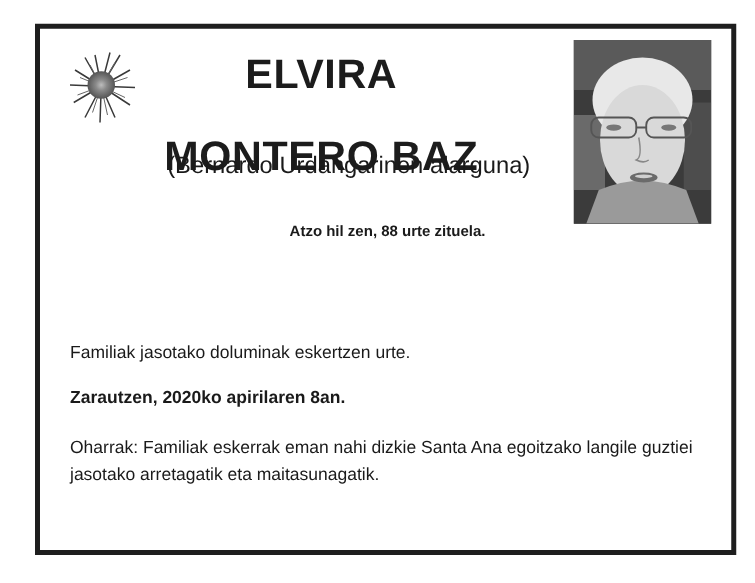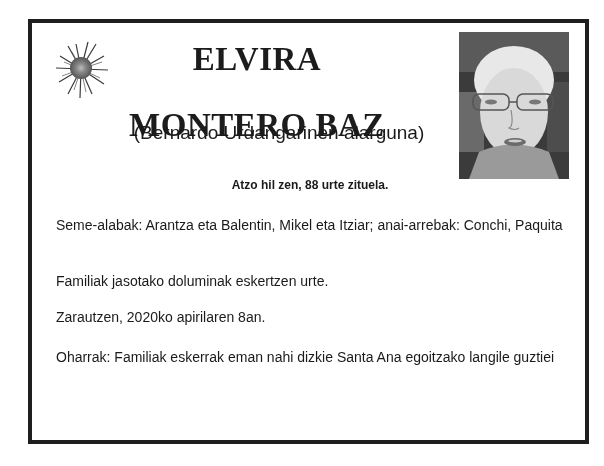--- a/index.html
+++ b/index.html
@@ -4,32 +4,32 @@
   <style>
     html, body { margin: 0; padding: 0; background: #ffffff; }
     body { width: 604px; height: 466px; position: relative; overflow: hidden;
            font-family: "Liberation Sans", sans-serif; color: #1a1a1a; }
     .frame { position: absolute; left: 28px; top: 19px; width: 553px; height: 417px;
              border: 4px solid #1e1e1e; background: #fff; }
     .thistle { position: absolute; left: 50px; top: 38px; width: 62px; height: 62px; }
     .photo { position: absolute; left: 459px; top: 32px; width: 110px; height: 147px;
              background: #2a2a2a; overflow: hidden; }
     .title { position: absolute; left: 130px; width: 254px; text-align: center;
-             font-family: Liberation Serif, serif; font-weight: bold; color: #1c1c1c;
+             font-family: Liberation Sans, sans-serif; font-weight: bold; color: #1c1c1c;
              letter-spacing: 0.5px; }
     .t1 { top: 40px; font-size: 33px; line-height: 38px; }
     .t2 { top: 78px; font-size: 33px; line-height: 38px; left: 120px; width: 274px; margin-top: 28px; }
     .subtitle { position: absolute; top: 120px; left: 110px; width: 294px; text-align: center;
                 font-size: 19px; line-height: 26px; margin-left: 22px; }
     .died { position: absolute; top: 176px; left: 40px; width: 540px; text-align: center;
             font-weight: bold; font-size: 12px; line-height: 18px; }
     .p { position: absolute; left: 56px; width: 510px; font-size: 14px; line-height: 22px; }
     .family { top: 214px; }
     .thanks { top: 270px; }
-    .place { top: 306px; font-weight: normal; }
+    .place { top: 306px; font-weight: bold; }
     .note { top: 346px; }
     .line { display: block; }
   </style>
 </head>
 <body>
 
 <div class="frame"></div>
 
 <svg class="thistle" viewBox="0 0 62 62">
   <defs>
@@ -68,22 +68,22 @@
   </svg>
 </div>
 
 <div class="title t1">ELVIRA</div>
 <div class="title t2">MONTERO BAZ</div>
 <div class="subtitle">(Bernardo Urdangarinen alarguna)</div>
 
 <div class="died">Atzo hil zen, 88 urte zituela.</div>
 
 <div class="p family">
-  <span class="line">Seme-alabak: Arantza eta Balentin, Mikel eta Itziar; anai-arrebak: Conchi, Paquita</span>
 </div>
 
 <div class="p thanks">Familiak jasotako doluminak eskertzen urte.</div>
 
 <div class="p place">Zarautzen, 2020ko apirilaren 8an.</div>
 
 <div class="p note">
   <span class="line">Oharrak: Familiak eskerrak eman nahi dizkie Santa Ana egoitzako langile guztiei</span>
+  <span class="line">jasotako arretagatik eta maitasunagatik.</span>
 </div>
 
 </body></html>

